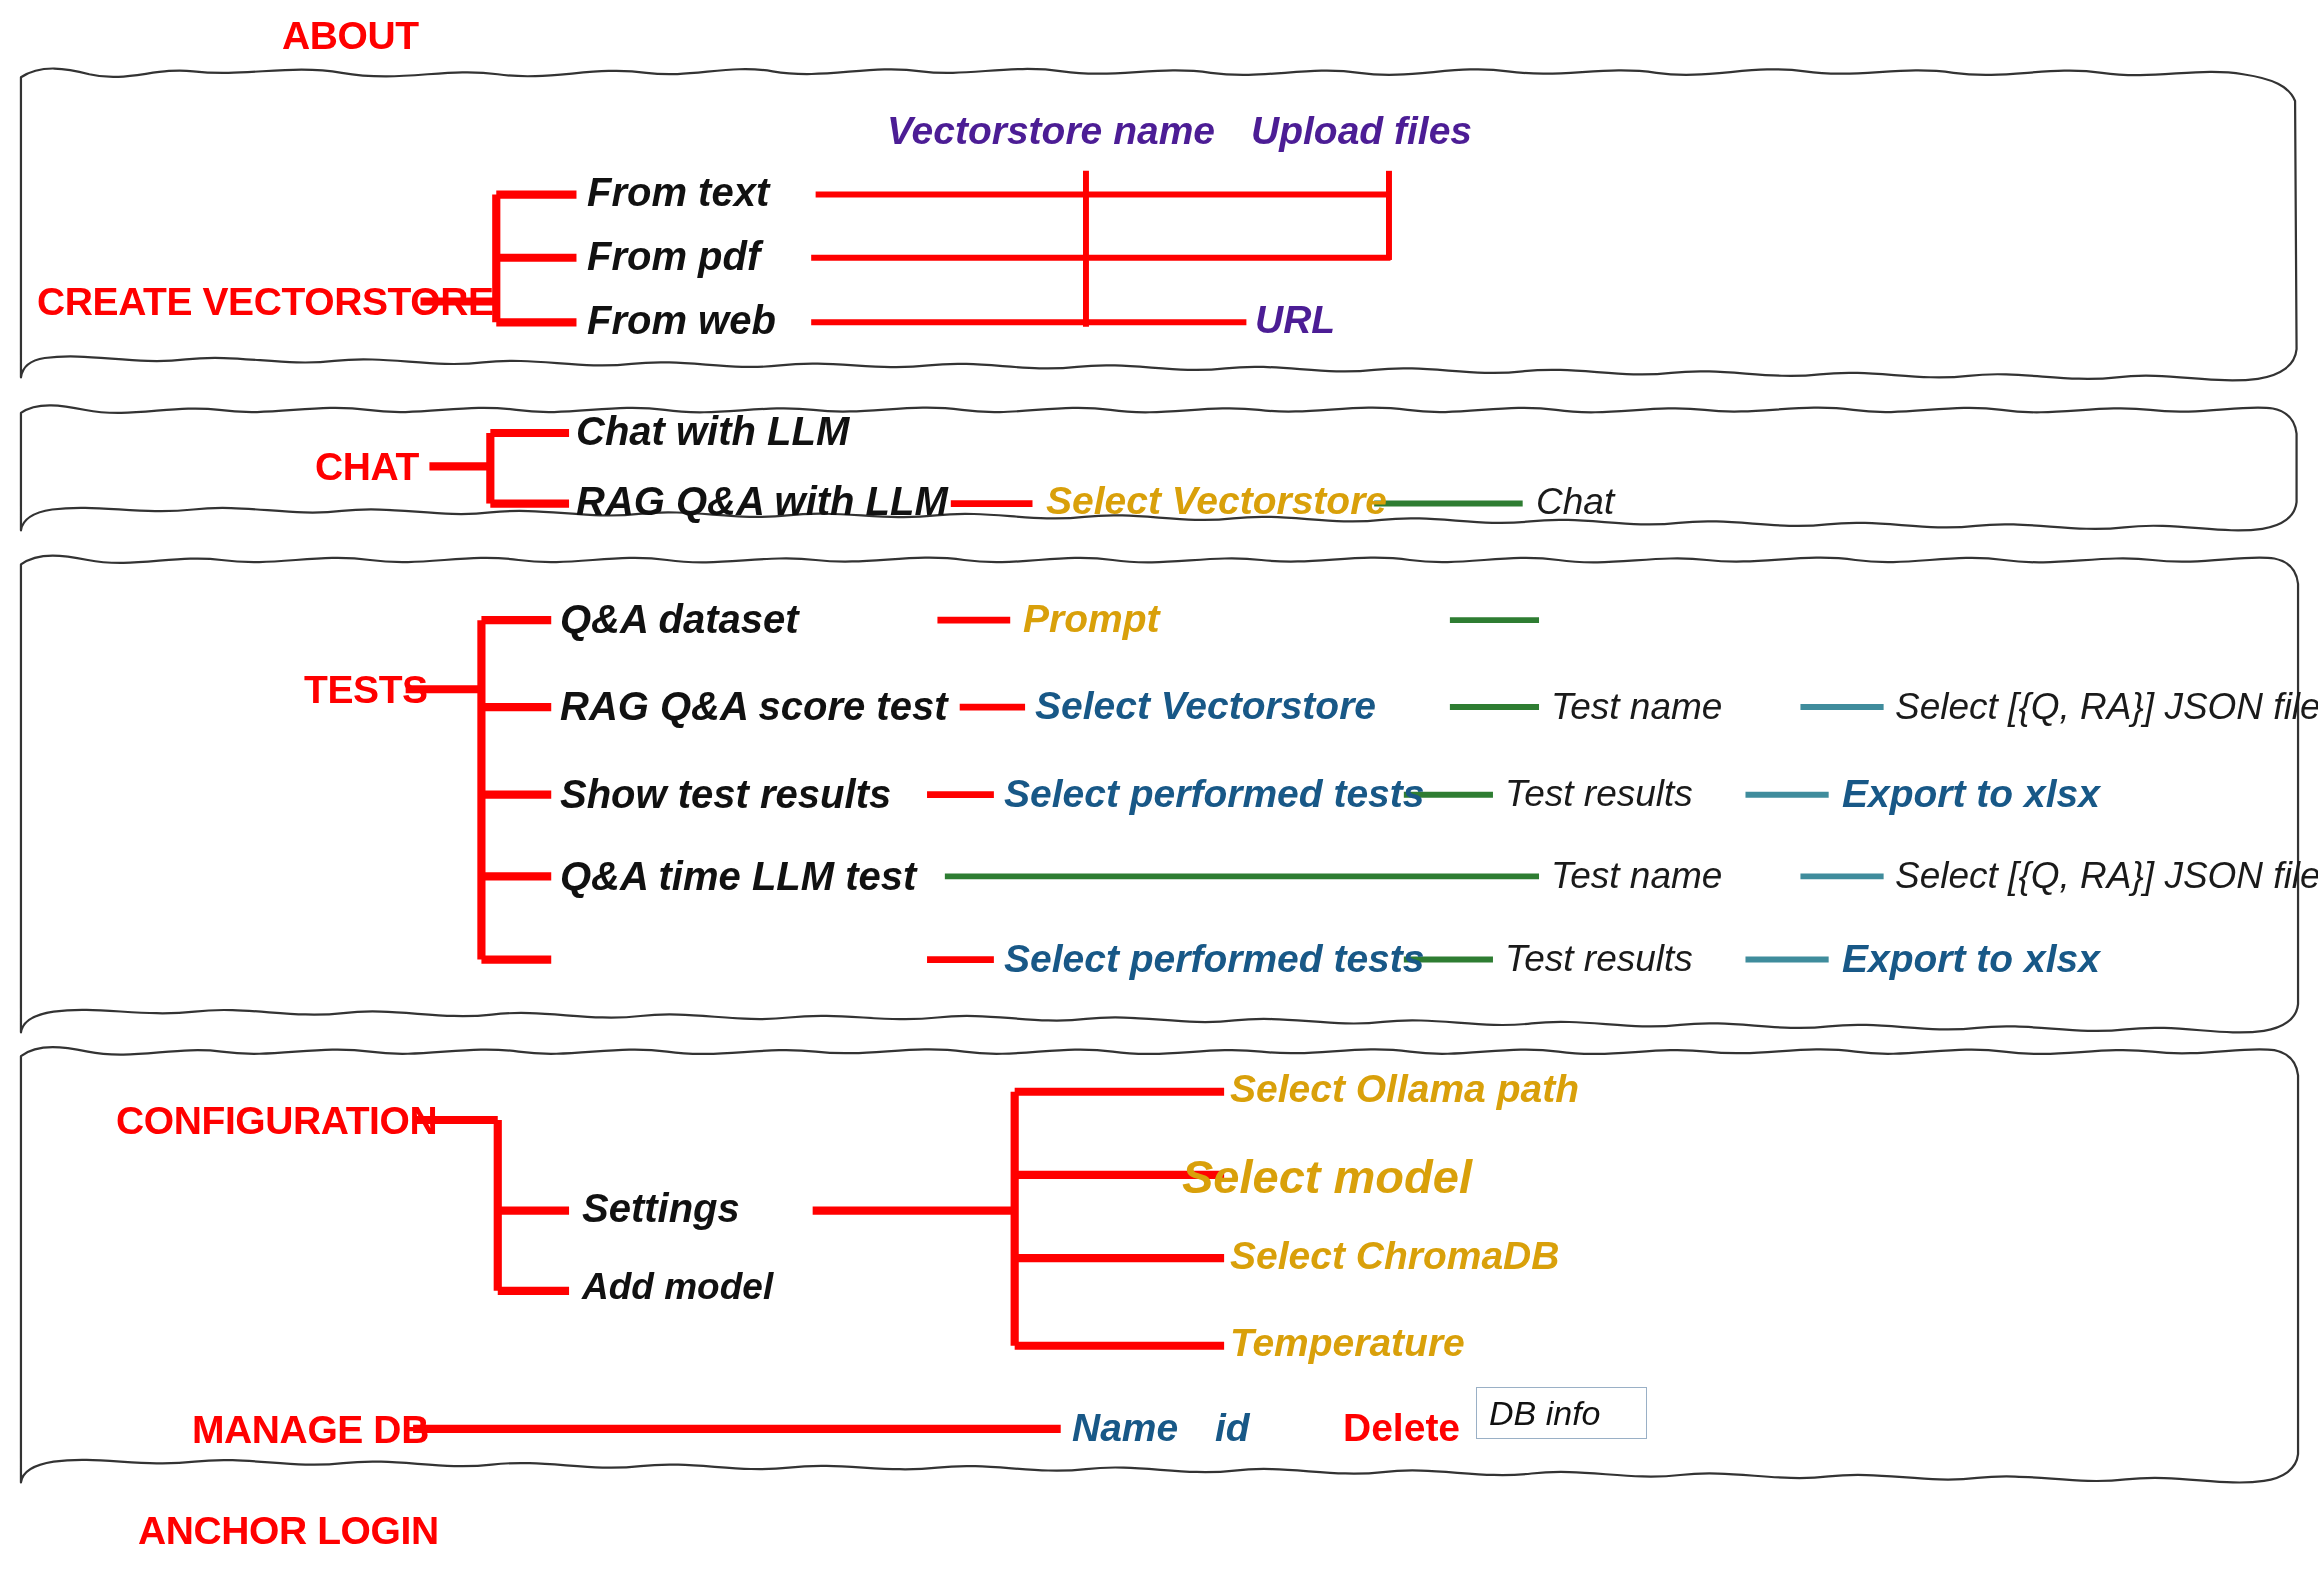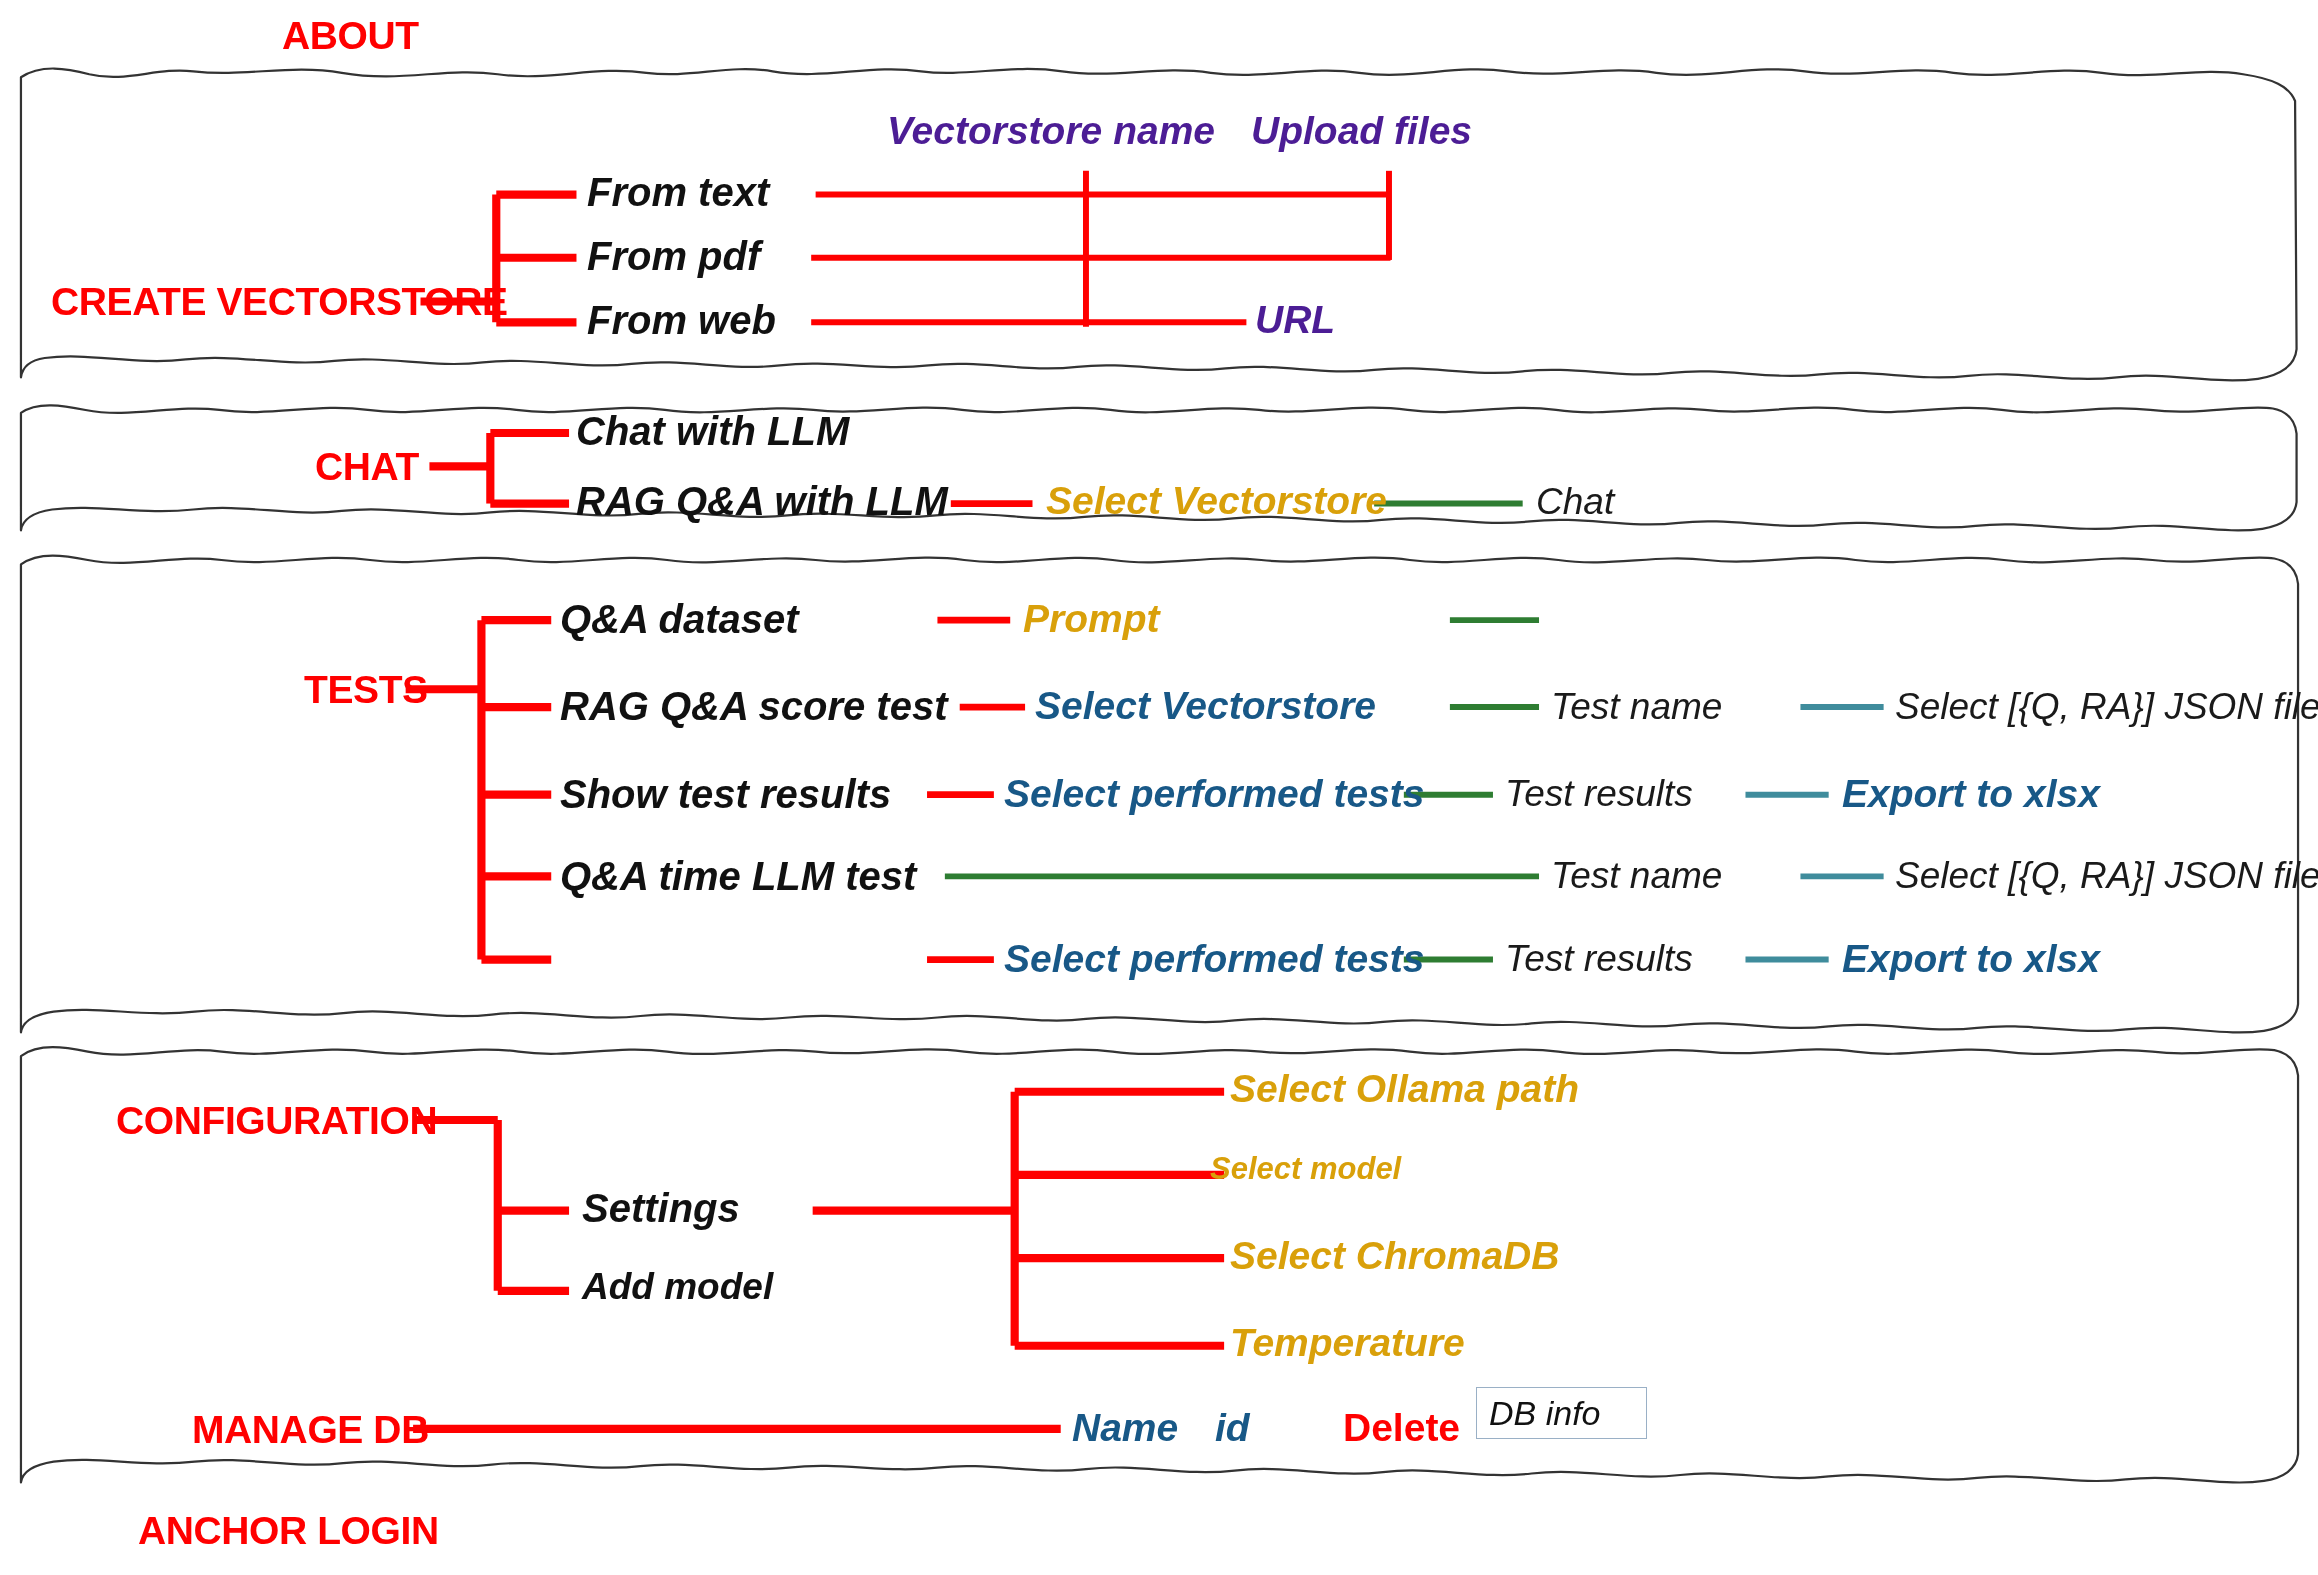--- a/index.html
+++ b/index.html
@@ -236,21 +236,21 @@
       <line x1="1366" y1="1812" x2="1648" y2="1812"></line>
 
       <line x1="556" y1="1924" x2="1428" y2="1924"></line>
     </g>
   </svg>
 
   <div class="lbl section" style="left:282px;top:16.3px;font-size:39px;">ABOUT</div>
 
   <div class="lbl section" style="left:138px;top:1511px;font-size:39px;">ANCHOR LOGIN</div>
 
-  <div class="lbl section" style="left:51px;top:282px;font-size:39px;">CREATE VECTORSTORE</div>
+  <div class="lbl section" style="left:37px;top:282px;font-size:39px;">CREATE VECTORSTORE</div>
 
   <div class="lbl node" style="left:587px;top:172px;font-size:40px;">From text</div>
   <div class="lbl node" style="left:587px;top:236px;font-size:40px;">From pdf</div>
   <div class="lbl node" style="left:587px;top:300px;font-size:40px;">From web</div>
 
   <div class="lbl teal" style="left:887px;top:111px;font-size:39px;">Vectorstore name</div>
   <div class="lbl teal" style="left:1251px;top:111px;font-size:39px;">Upload files</div>
   <div class="lbl teal" style="left:1255px;top:300px;font-size:39px;">URL</div>
 
   <div class="lbl section" style="left:315px;top:447px;font-size:39px;">CHAT</div>
@@ -283,21 +283,21 @@
   <div class="lbl navy" style="left:1004px;top:939px;font-size:39px;">Select performed tests</div>
   <div class="lbl node-plain" style="left:1505px;top:940px;font-size:37px;">Test results</div>
   <div class="lbl navy" style="left:1842px;top:939px;font-size:39px;">Export to xlsx</div>
 
   <div class="lbl section" style="left:116px;top:1101px;font-size:39px;">CONFIGURATION</div>
 
   <div class="lbl node" style="left:582px;top:1188px;font-size:40px;">Settings</div>
   <div class="lbl node" style="left:582px;top:1268px;font-size:37px;text-align:right;">Add model</div>
 
   <div class="lbl gold" style="left:1230px;top:1069px;font-size:39px;">Select Ollama path</div>
-  <div class="lbl gold" style="left:1210px;top:1153px;font-size:31px;">Select model</div>
+  <div class="lbl gold" style="left:1182px;top:1153px;font-size:47px;">Select model</div>
   <div class="lbl gold" style="left:1230px;top:1236px;font-size:39px;">Select ChromaDB</div>
   <div class="lbl gold" style="left:1230px;top:1323px;font-size:39px;">Temperature</div>
 
   <div class="lbl section" style="left:192px;top:1410px;font-size:39px;">MANAGE DB</div>
   <div class="lbl navy" style="left:1072px;top:1408px;font-size:39px;">Name</div>
   <div class="lbl navy" style="left:1215px;top:1408px;font-size:39px;">id</div>
   <div class="lbl red-it" style="left:1343px;top:1408px;font-size:39px;">Delete</div>
 
   <div class="dbbox" style="left:1476px;top:1387px;width:171px;height:52px;">
     <span style="font-size:34px;">DB info</span>

